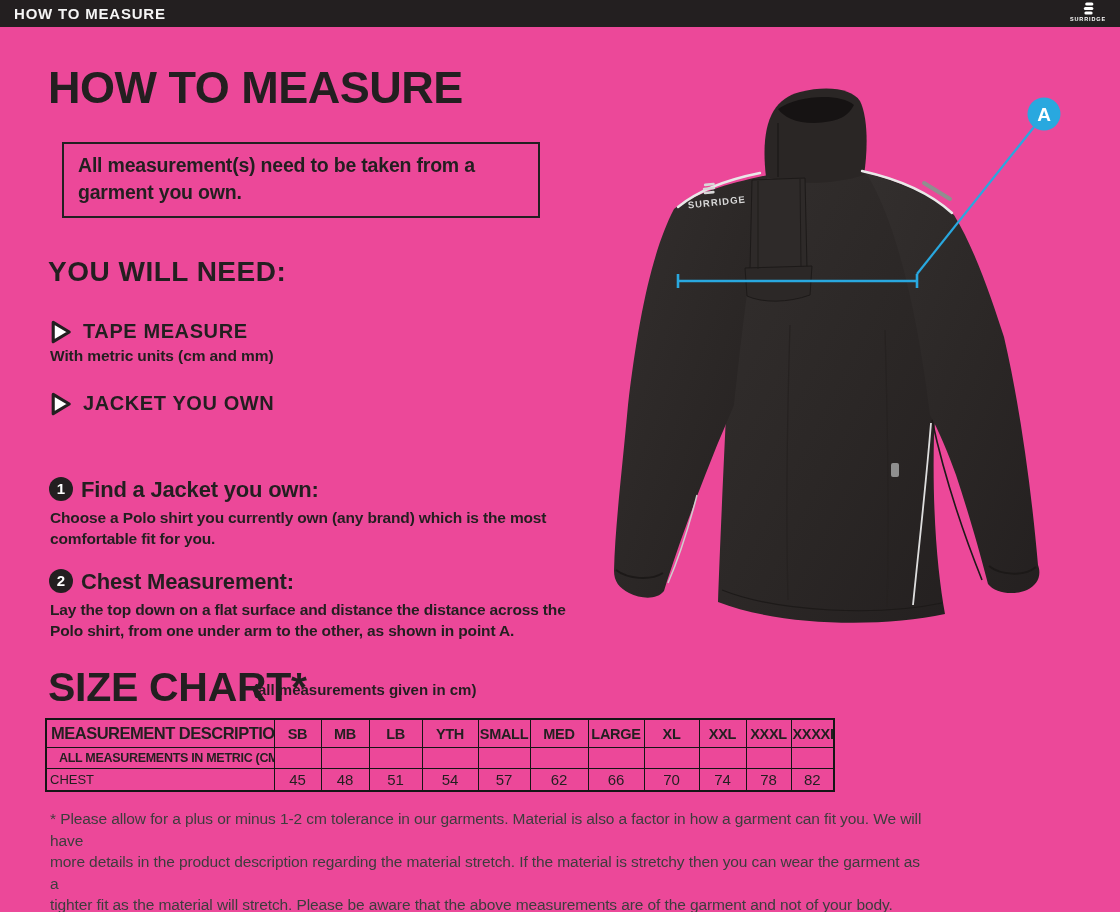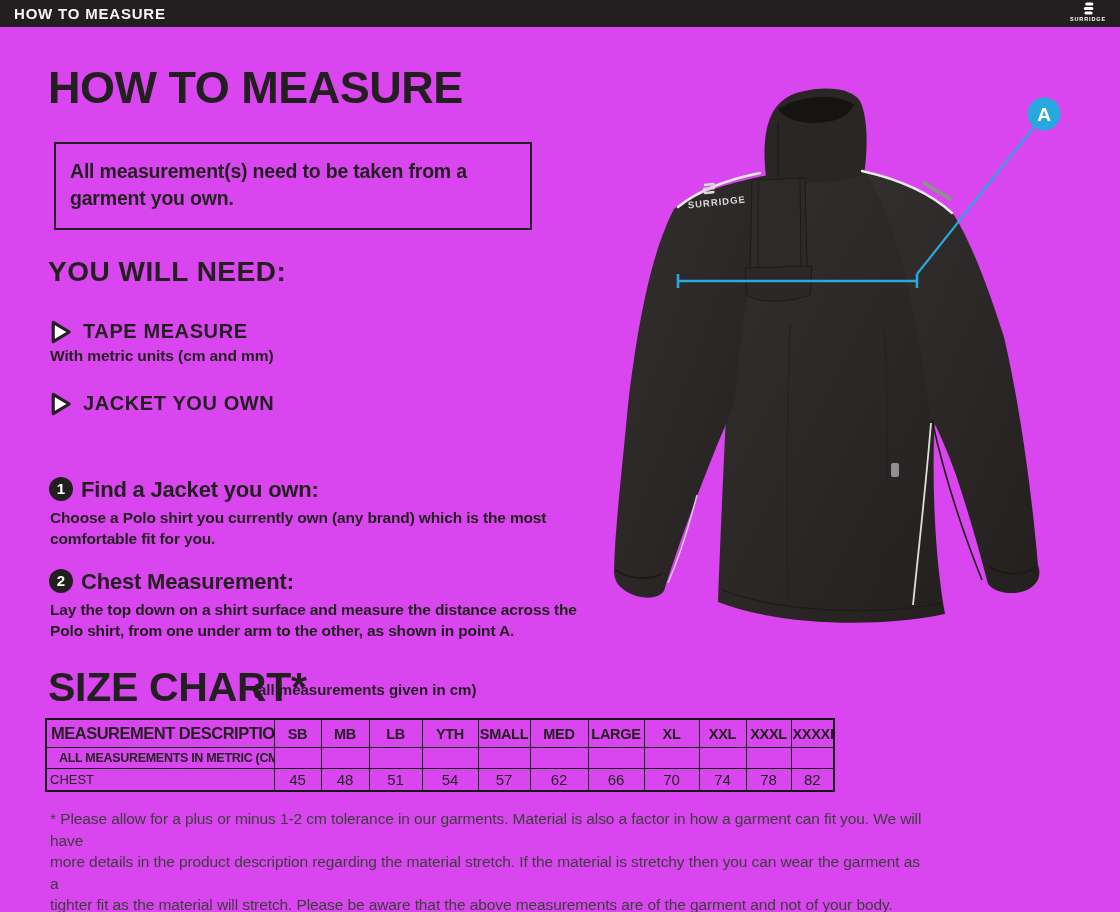--- a/index.html
+++ b/index.html
@@ -1,28 +1,28 @@
 <!DOCTYPE html>
 <html><head>
 <meta charset="utf-8">
 <style>
   html,body{margin:0;padding:0;background:#ffffff;}
-  .page{position:relative;width:1120px;height:912px;background:#d946ef;overflow:hidden;
+  .page{position:relative;width:1120px;height:912px;background:#ec4899;overflow:hidden;
         font-family:"Liberation Sans", sans-serif;color:#231f20;}
   
   .topbar{position:absolute;left:0;top:0;width:1120px;height:27px;background:#231f20;}
   .topbar-title{position:absolute;left:14px;top:5px;font-size:15px;font-weight:700;
         letter-spacing:0.8px;color:#f5f5f5;}
   .brand{position:absolute;right:8px;top:1px;width:48px;height:25px;text-align:center;}
   .brand svg{display:block;margin:1px auto 0;}
   .brand-text{display:block;font-size:5.5px;font-weight:700;letter-spacing:0.9px;color:#ffffff;margin-top:0px;}
   
   .h1{position:absolute;left:48px;top:62px;font-size:45px;font-weight:900;letter-spacing:-0.5px;}
-  .notice-box{position:absolute;left:54px;top:142px;width:446px;height:56px;
-        border:2.5px solid #231f20;padding:14px 14px;}
+  .notice-box{position:absolute;left:62px;top:142px;width:446px;height:56px;
+        border:2.5px solid #231f20;padding:8px 14px;}
   .notice-box p{margin:0;font-size:19.5px;font-weight:700;line-height:1.38;letter-spacing:-0.2px;}
   .h2{position:absolute;left:48px;top:256px;font-size:28px;font-weight:900;letter-spacing:0.5px;}
   
   .need-icon{position:absolute;width:22px;height:24px;}
   .need-title{position:absolute;font-size:20px;font-weight:800;letter-spacing:0.6px;}
   .need-desc{position:absolute;font-size:15.5px;font-weight:700;letter-spacing:-0.1px;}
   
   .step-badge{position:absolute;width:24px;height:24px;border-radius:50%;background:#231f20;
         color:#fff;font-size:15px;font-weight:800;text-align:center;line-height:24px;}
   .step-title{position:absolute;font-size:22px;font-weight:800;letter-spacing:-0.2px;}
@@ -80,21 +80,21 @@
     <path d="M3.5,2.5 L21,13 L3.5,23.5 Z" fill="#ffffff" stroke="#231f20" stroke-width="3.4" stroke-linejoin="round"></path>
   </svg>
   <div class="need-title" style="left:83px;top:392px;">JACKET YOU OWN</div>
 
   <div class="step-badge" style="left:49px;top:477px;">1</div>
   <div class="step-title" style="left:81px;top:477px;">Find a Jacket you own:</div>
   <div class="step-desc" style="left:50px;top:507px;">Choose a Polo shirt you currently own (any brand) which is the most comfortable fit for you.</div>
 
   <div class="step-badge" style="left:49px;top:569px;">2</div>
   <div class="step-title" style="left:81px;top:569px;">Chest Measurement:</div>
-  <div class="step-desc" style="left:50px;top:599px;">Lay the top down on a shirt surface and measure the distance across the Polo shirt, from one under arm to the other, as shown in point A.</div>
+  <div class="step-desc" style="left:50px;top:599px;">Lay the top down on a flat surface and distance the distance across the Polo shirt, from one under arm to the other, as shown in point A.</div>
 
   <div class="h3">SIZE CHART*</div>
   <div class="h3-sub">(all measurements given in cm)</div>
 
   <table class="size">
     <colgroup>
       <col style="width:228px">
         <col style="width:47px">
         <col style="width:48px">
         <col style="width:53px">

